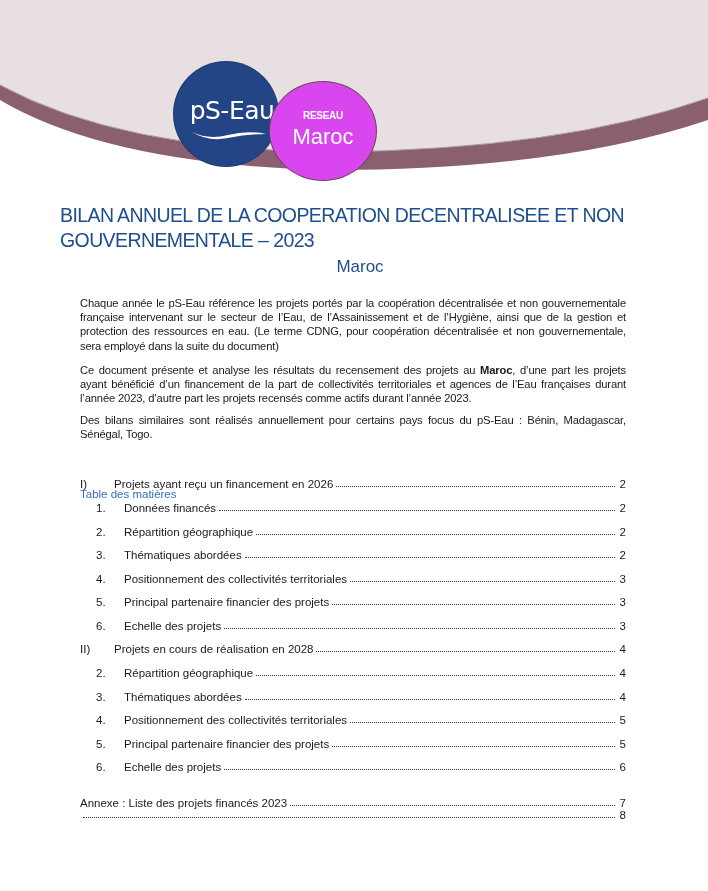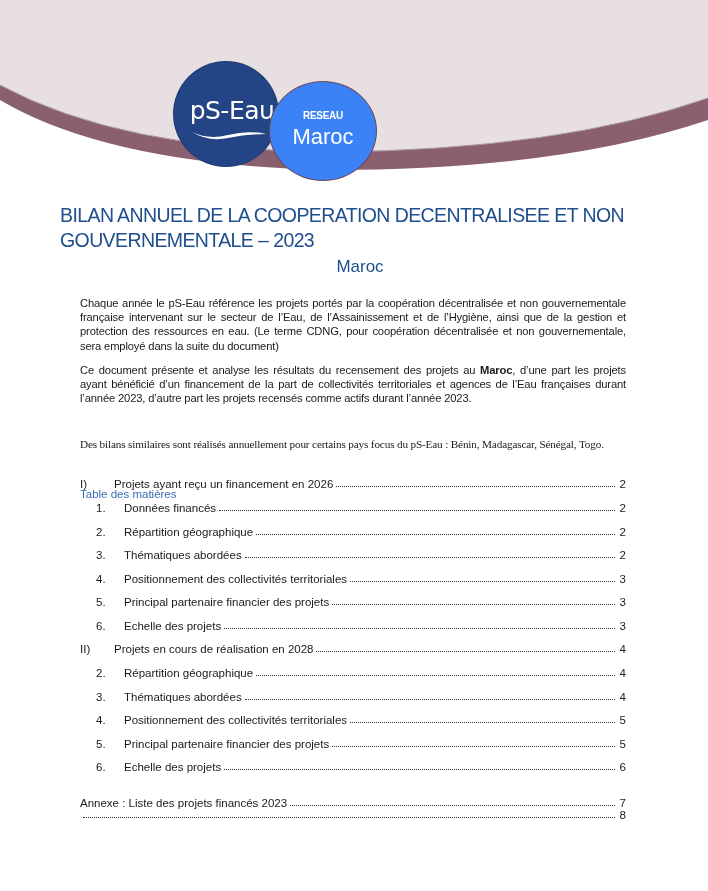--- a/index.html
+++ b/index.html
@@ -5,31 +5,31 @@
     html, body { margin: 0; padding: 0; background: #ffffff; }
     body { width: 708px; height: 891px; position: relative; overflow: hidden; font-family: "Liberation Sans", sans-serif; color: #1a1a1a; }
 
     .header-band { position: absolute; left: 0; top: 0; width: 708px; height: 190px; }
     .header-band svg { position: absolute; left: 0; top: 0; }
 
     .logo-wrap { position: absolute; left: 0; top: 0; width: 708px; height: 190px; }
     .logo-pseau { position: absolute; left: 174px; top: 62px; width: 104px; height: 104px; border-radius: 50%; background: #244585; box-shadow: 0 0 0 1px #1d3a73; }
     .logo-pseau-text { position: absolute; left: 0; right: 0; top: 34px; text-align: center; color: #fff; font-size: 25px; font-family: "DejaVu Sans", sans-serif; letter-spacing: -0.5px; margin-left: 12px; }
     .logo-pseau-wave { position: absolute; left: 14px; top: 66px; }
-    .logo-maroc { position: absolute; left: 270px; top: 82px; width: 106px; height: 98px; border-radius: 50%; background: #3b82f6; box-shadow: 0 0 0 1px #6d4556; }
+    .logo-maroc { position: absolute; left: 270px; top: 82px; width: 106px; height: 98px; border-radius: 50%; background: #d946ef; box-shadow: 0 0 0 1px #6d4556; }
     .logo-reseau { position: absolute; left: 0; right: 0; top: 28px; text-align: center; color: #fff; font-size: 10px; font-weight: bold; letter-spacing: -0.3px; }
     .logo-maroc-text { position: absolute; left: 0; right: 0; top: 42px; text-align: center; color: #fff; font-size: 22px; }
 
     .title { position: absolute; left: 60px; width: 600px; top: 203px; text-align: left; color: #1f4e8c; font-size: 19.5px; line-height: 25px; letter-spacing: -0.6px; }
     .subtitle { position: absolute; left: 60px; width: 600px; top: 257px; text-align: center; color: #1f4e8c; font-size: 17px; }
 
     .para { position: absolute; left: 80px; width: 546px; font-size: 11.2px; line-height: 14.2px; text-align: justify; color: #1a1a1a; letter-spacing: -0.15px; }
     .p1 { top: 296px; }
     .p2 { top: 363px; }
-    .p3 { top: 437px; font-family: Liberation Serif, serif; }
+    .p3 { top: 413px; }
     .strong { font-weight: bold; }
 
     .toc-title { position: absolute; left: 80px; top: 458px; color: #3a6db5; font-size: 11.5px; margin-top: 30px; }
 
     .toc { position: absolute; left: 80px; width: 546px; top: 472px; }
     .toc-row { position: absolute; left: 0; width: 546px; height: 18px; display: flex; align-items: flex-end; font-size: 11.5px; font-family: "Liberation Sans", sans-serif; }
     .toc-num { display: inline-block; flex: 0 0 auto; }
     .toc-label { flex: 0 0 auto; white-space: nowrap; }
     .toc-dots { flex: 1 1 auto; border-bottom: 1.5px dotted #333; margin: 0 3px 3px 3px; height: 0; }
     .toc-page { flex: 0 0 auto; width: 8px; text-align: right; }

